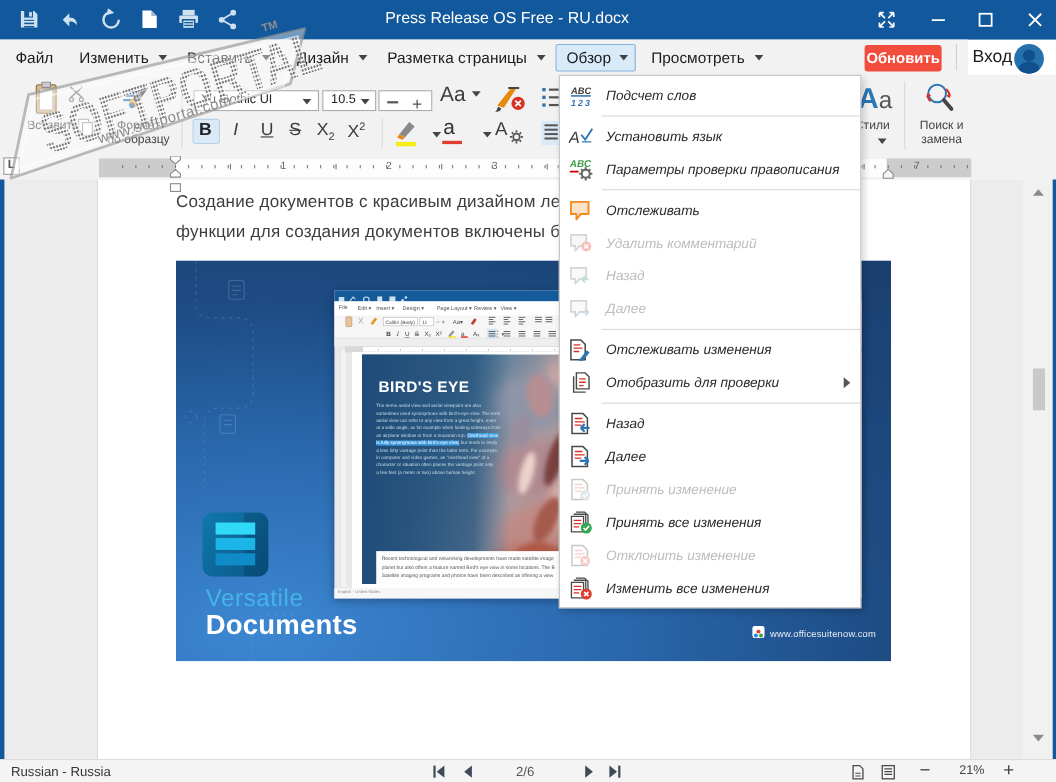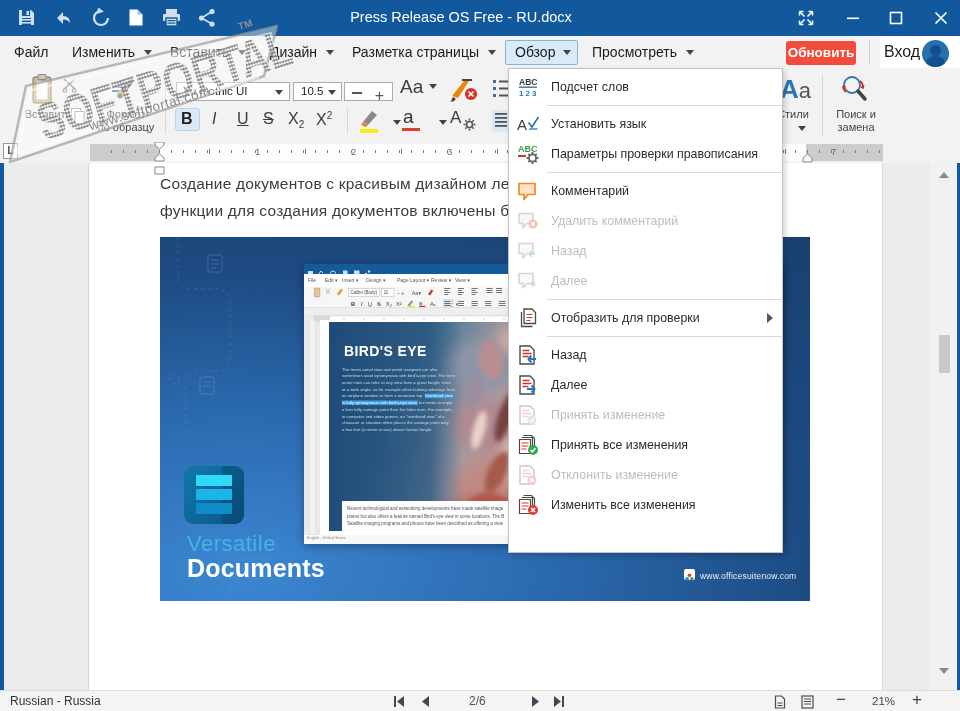--- a/index.html
+++ b/index.html
@@ -68,21 +68,21 @@
 #birdseye { position:absolute; left:15px; top:21px; font-size:14px; font-weight:bold; color:#fff; letter-spacing:0.4px; }
 #minibody { position:absolute; left:13px; top:44px; font-size:10px; line-height:15.8px; color:#c9dfe8; white-space:nowrap; transform:scale(0.425); transform-origin:0 0; }
 #minibody .hl { background:#3d9be0; color:#fff; }
 #minibox { position:absolute; left:13px; top:179px; width:440px; height:30px; background:#fdfdfd; overflow:hidden; }
 #minibox .bt { position:absolute; left:5px; top:4px; font-size:10px; line-height:16.5px; color:#555; white-space:nowrap; transform:scale(0.45); transform-origin:0 0; }
 
 #statusbar { position:absolute; left:0; top:690px; width:960px; height:32px; background:#f4f4f4; border-top:1px solid #dcdcdc; font-size:12px; color:#333; }
 #statusbar .s { position:absolute; top:0; height:21px; line-height:21px; }
 
 #dropdown { position:absolute; left:508px; top:68px; width:275px; height:485px; background:#fff; border:1px solid #c3c3c3; box-shadow:2px 3px 6px rgba(0,0,0,.18); padding-top:3px; z-index:40; }
-.ditem { position:relative; height:30px; }
+.ditem { position:relative; height:30px;font-style:italic; }
 .ditem .txt { position:absolute; left:42px; top:50%; transform:translateY(-50%); font-size:12.4px; color:#2b2b2b; white-space:nowrap; }
 .ditem.dis .txt { color:#bdbdbd; }
 .ditem svg { position:absolute; left:8px; top:50%; transform:translateY(-50%); }
 .dsep { height:1px; background:#d8d8d8; margin:3px 0 3px 38px; }
 .subarrow { position:absolute; right:9px; top:50%; transform:translateY(-50%); width:0; height:0; border-top:5px solid transparent; border-bottom:5px solid transparent; border-left:6px solid #555; }
 
 #wmplate { position:absolute; left:0; top:0; z-index:50; }
 #wmletters { position:absolute; left:31px; top:99px; z-index:51; transform:rotate(-17.2deg); transform-origin:0 0; height:0; }
 #wmtext, #wmghost { position:absolute; left:0; top:0; font-weight:bold; font-size:52px; line-height:1; transform:scaleX(0.755); transform-origin:left top; white-space:nowrap; }
 #wmtext { background-image:radial-gradient(circle,#787878 1.2px,rgba(255,255,255,0) 1.55px); background-size:3.7px 3.7px; -webkit-background-clip:text; background-clip:text; color:transparent; }
@@ -695,21 +695,21 @@
             </g>
           </g>
         </svg>
         <span class="txt">Параметры проверки правописания</span>
       </div>
     <div class="dsep"></div>
     <div class="ditem">
         <svg width="20" height="20" viewBox="0 0 20 20">
           <path d="M2 2.5 h16 v11 h-7 l-4 5 v-5 h-5 z" fill="#fbe3c8" stroke="#f28a20" stroke-width="1.7" stroke-linejoin="round"></path>
         </svg>
-        <span class="txt">Комментарий</span>
+        <span class="txt">Отслеживать</span>
       </div>
     <div class="ditem dis">
         <svg width="22" height="20" viewBox="0 0 22 20" opacity="0.5">
           <path d="M2 2.5 h14 v10 h-6 l-4 4.5 v-4.5 h-4 z" fill="#eee" stroke="#aaa" stroke-width="1.5" stroke-linejoin="round"></path>
           <circle cx="16" cy="13" r="4.5" fill="#f07d72"></circle>
           <path d="M14.2 11.2 l3.6 3.6 M17.8 11.2 l-3.6 3.6" stroke="#fff" stroke-width="1.3"></path>
         </svg>
         <span class="txt">Удалить комментарий</span>
       </div>
     <div class="ditem dis">
@@ -720,20 +720,31 @@
         <span class="txt">Назад</span>
       </div>
     <div class="ditem dis">
         <svg width="22" height="20" viewBox="0 0 22 20" opacity="0.5">
           <path d="M2 2.5 h14 v10 h-6 l-4 4.5 v-4.5 h-4 z" fill="#f5f5f5" stroke="#aaa" stroke-width="1.5" stroke-linejoin="round"></path>
           <path d="M12 13 h6 m0 0 l-3 -3 m3 3 l-3 3" stroke="#9bb8d8" stroke-width="1.6" fill="none"></path>
         </svg>
         <span class="txt">Далее</span>
       </div>
     <div class="dsep"></div>
+    <div class="ditem">
+        <svg width="20" height="21" viewBox="0 0 20 21">
+          <path d="M2 1.5 h9 l4 4 v14 h-13 z" fill="#fff" stroke="#4a4a4a" stroke-width="1.4"></path>
+          <g stroke="#d93025" stroke-width="1.3">
+            <path d="M4.5 6 h6 M4.5 9 h8 M4.5 12 h5"></path>
+          </g>
+          <path d="M10 19 l6.5 -8 l2.5 2 l-6.5 8 z" fill="#2e74b5"></path>
+          <path d="M9 20.5 l1 -1.8 l2.3 1.8 z" fill="#2e74b5"></path>
+        </svg>
+        <span class="txt">Отслеживать изменения</span>
+      </div>
     <div class="ditem">
         <svg width="22" height="21" viewBox="0 0 22 21">
           <path d="M7 1.5 h8 l3.5 3.5 v11 h-11.5 z" fill="#fff" stroke="#4a4a4a" stroke-width="1.3"></path>
           <path d="M4.5 4.5 v14.5 h11" fill="none" stroke="#4a4a4a" stroke-width="1.3"></path>
           <g stroke="#d93025" stroke-width="1.2">
             <path d="M9.5 7 h6 M9.5 10 h6 M9.5 13 h4"></path>
           </g>
         </svg>
         <span class="txt">Отобразить для проверки</span>
         <span class="subarrow"></span>

